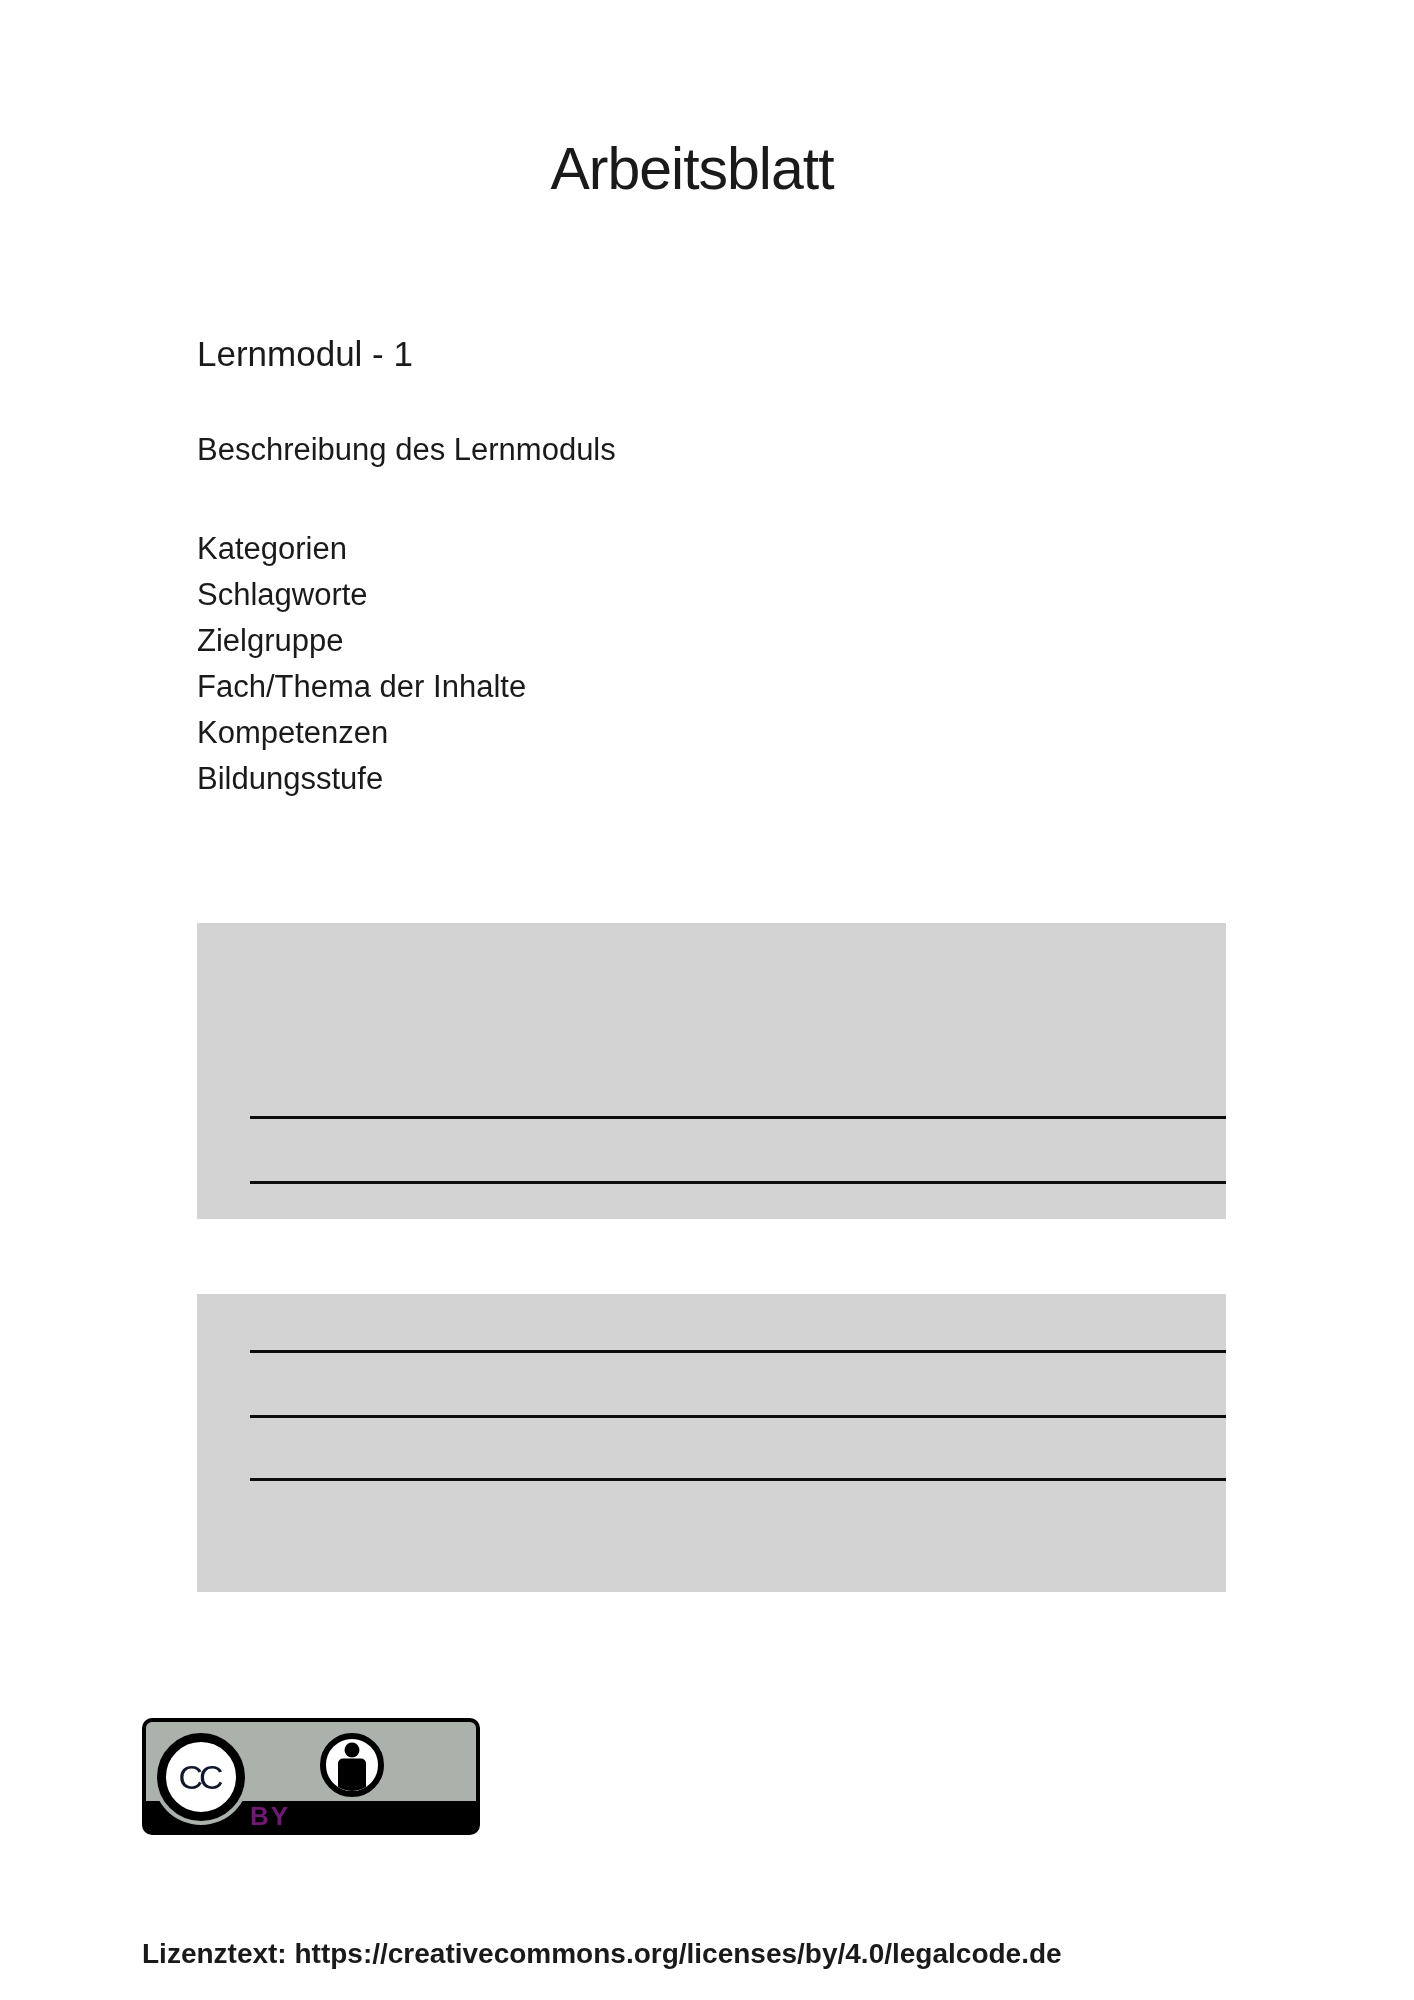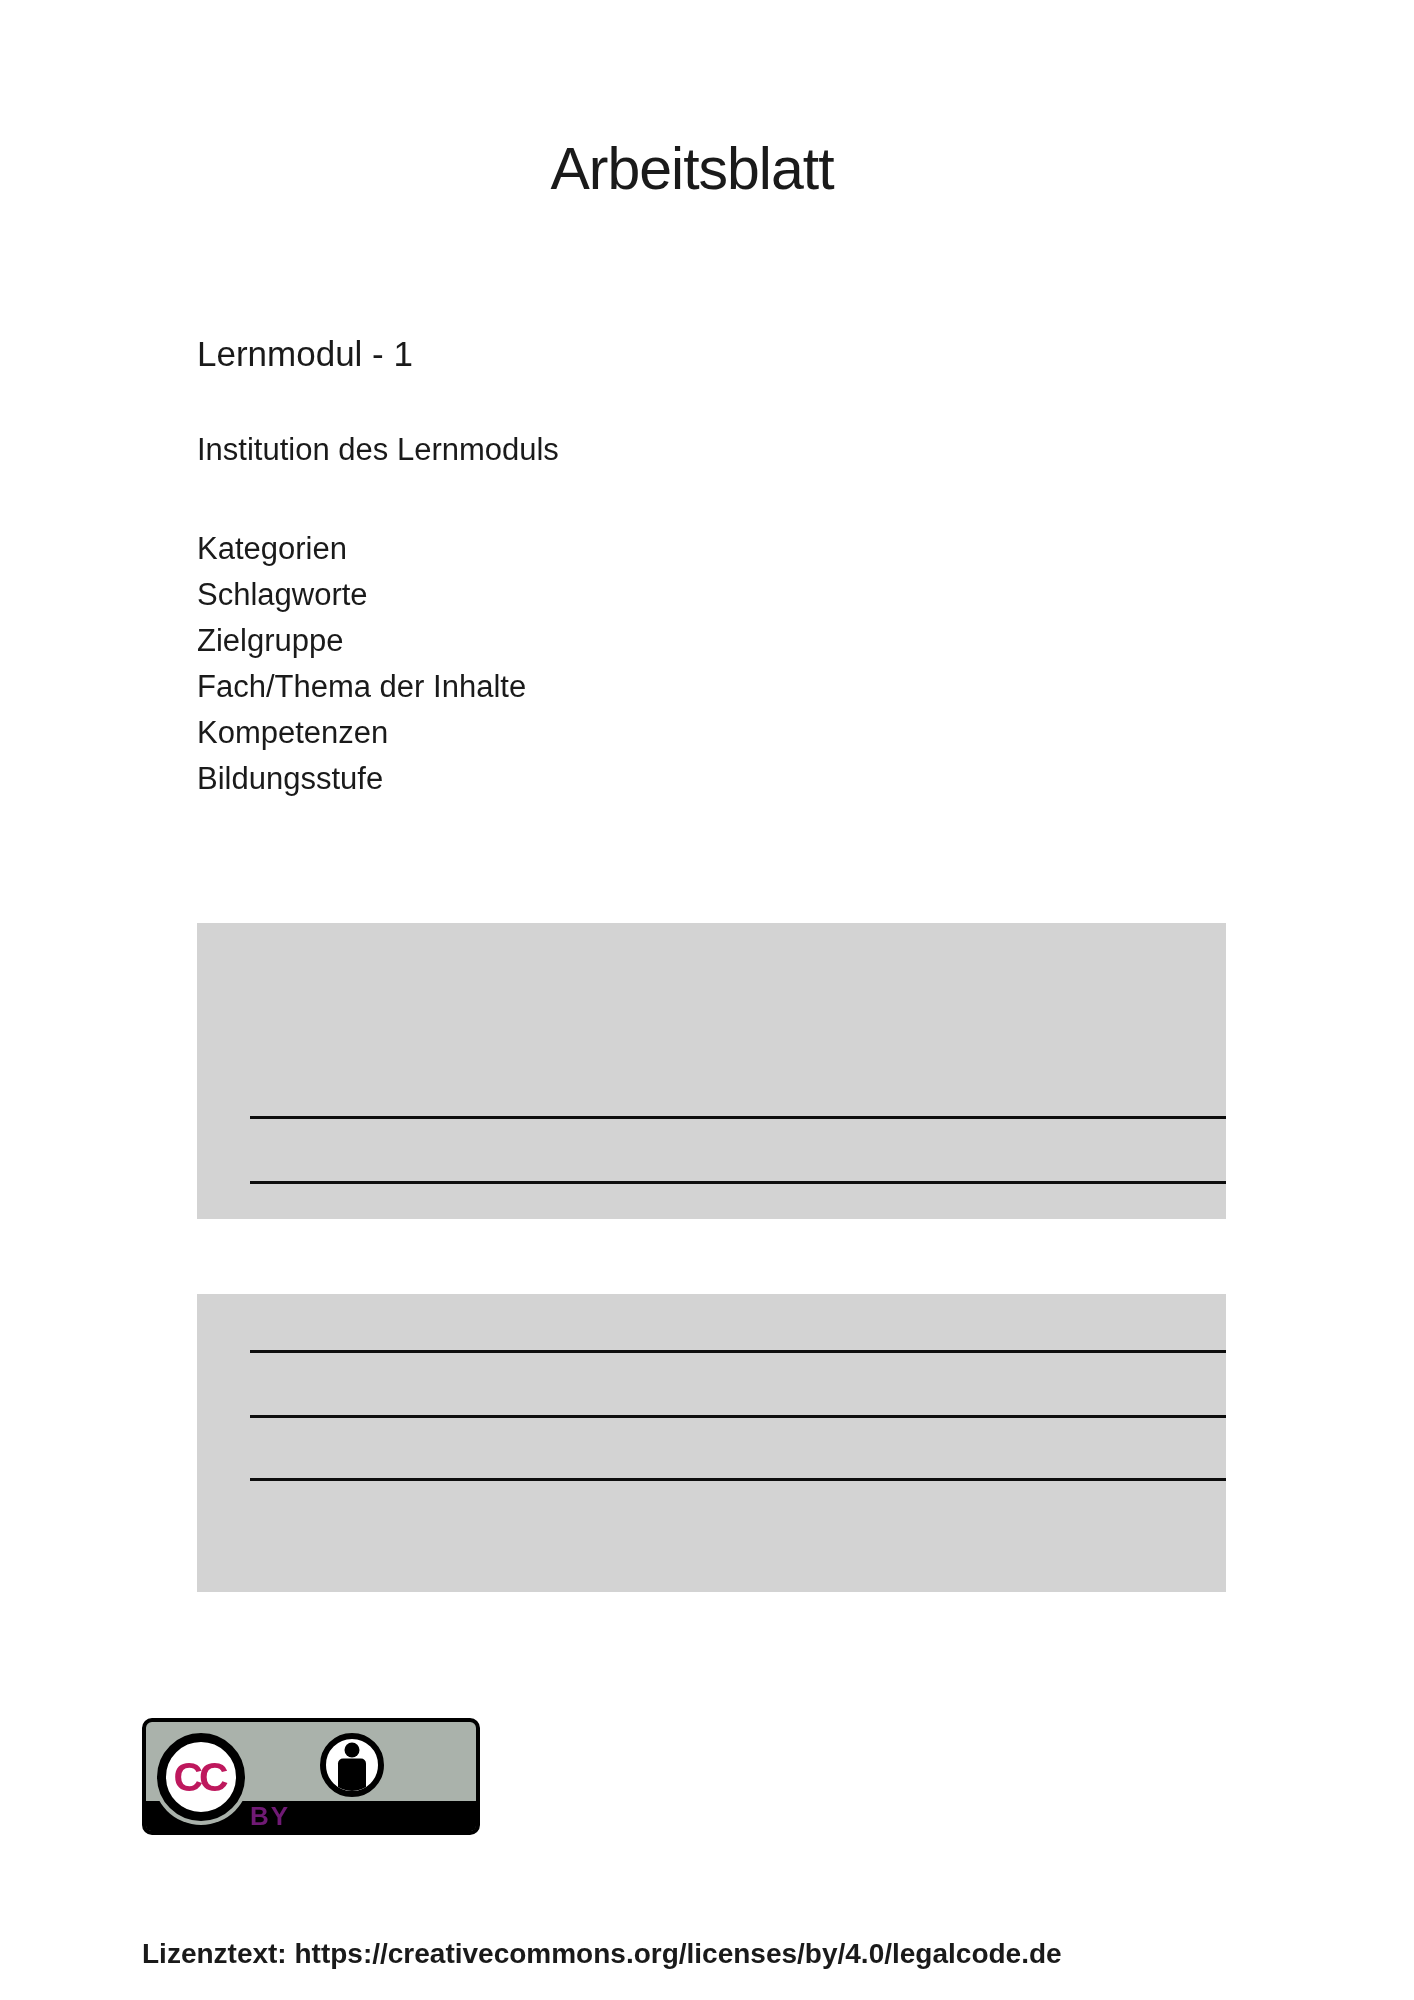--- a/index.html
+++ b/index.html
@@ -96,24 +96,24 @@
     border:9px solid #000;
     border-radius:50%;
     background:#ffffff;
     box-shadow:0 0 0 4px #aab2ab;
     z-index:2;
     display:flex;
     align-items:center;
     justify-content:center;
   }
   .cc-logo-text{
-    font-size:41px;
-    font-weight:bold;
+    font-size:34px;
+    font-weight:normal;
     letter-spacing:-4px;
-    color:#be185d;
+    color:#0f172a;
     transform:translateX(-2px);
     line-height:1;
   }
   .person-circle{
     position:absolute;
     left:174px;top:11px;
     width:64px;height:64px;
     box-sizing:border-box;
     border:6px solid #000;
     border-radius:50%;
@@ -146,21 +146,21 @@
 </style>
 </head>
 <body>
 
 <div class="page">
 
   <div class="page-title">Arbeitsblatt</div>
 
   <div class="module-heading">Lernmodul - 1</div>
 
-  <div class="module-description">Institution des Lernmoduls</div>
+  <div class="module-description">Beschreibung des Lernmoduls</div>
 
   <div class="module-fields">
     <div class="module-field">Kategorien</div>
     <div class="module-field">Schlagworte</div>
     <div class="module-field">Zielgruppe</div>
     <div class="module-field">Fach/Thema der Inhalte</div>
     <div class="module-field">Kompetenzen</div>
     <div class="module-field">Bildungsstufe</div>
   </div>
 

